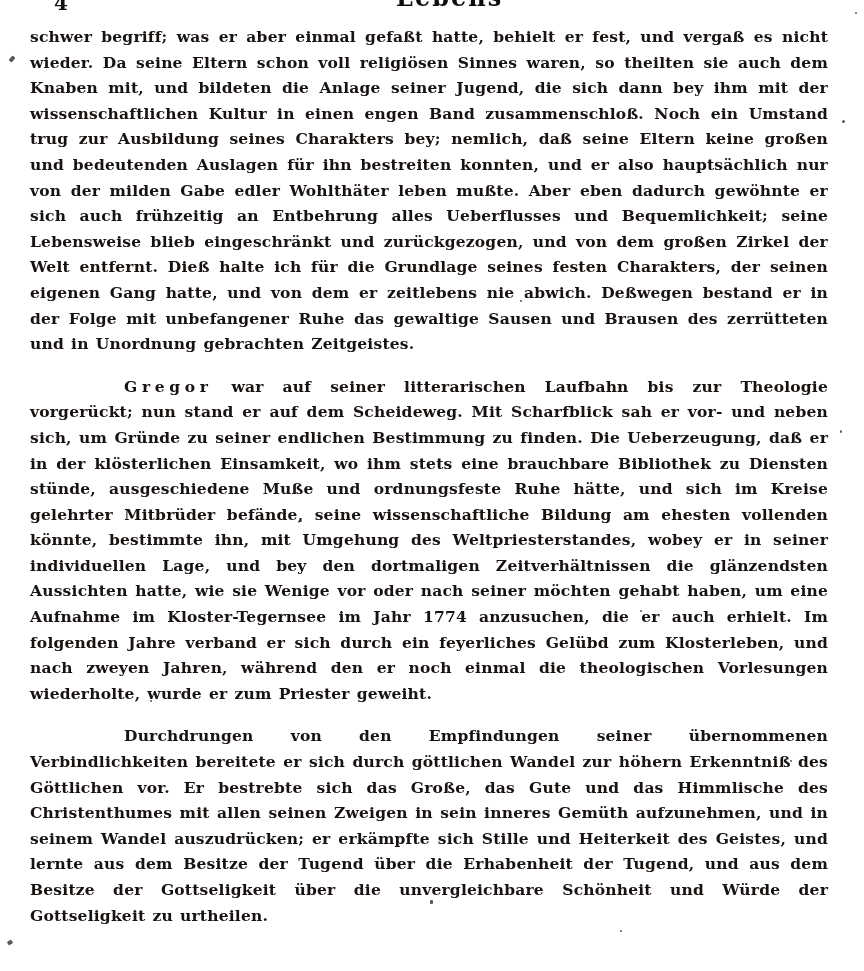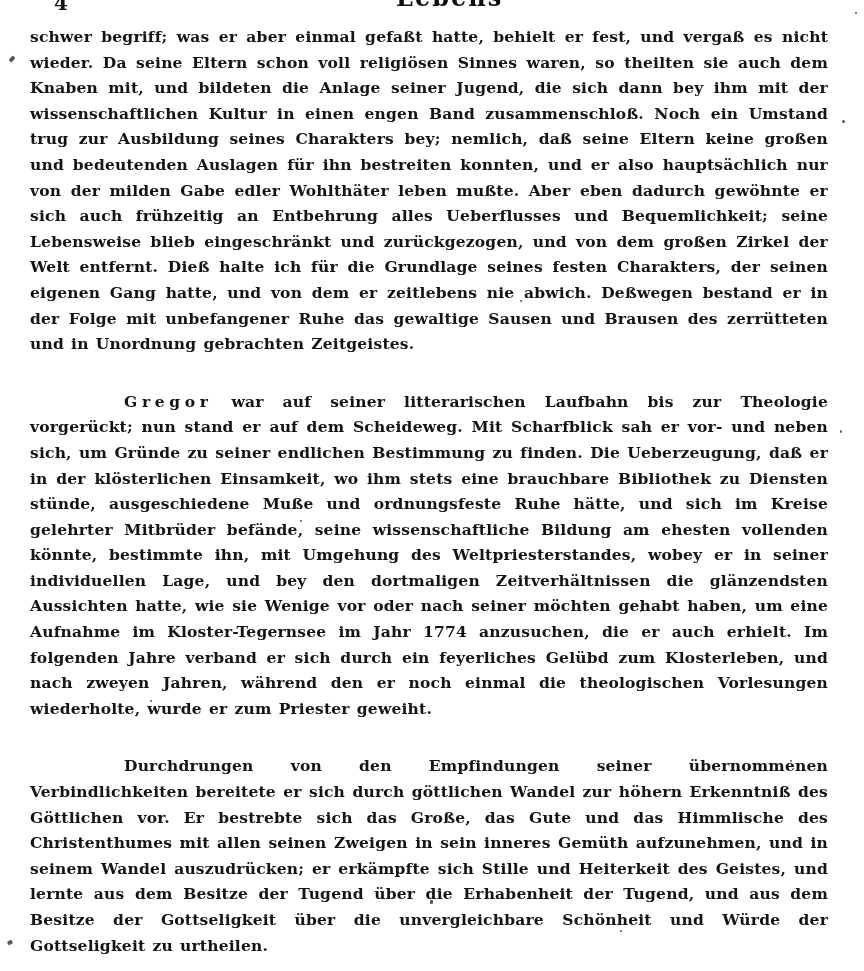--- a/index.html
+++ b/index.html
@@ -39,21 +39,21 @@
     top: 24px;
     width: 798px;
     text-align: justify;
     font-size: 15.5px;
     font-weight: bold;
     line-height: 25.6px;
     letter-spacing: 0.2px;
     word-spacing: 1.5px;
   }
   .para { margin: 0; }
-  .para + .para { margin-top: 32px; }
+  .para + .para { margin-top: 17px; }
   .para.indent { text-indent: 94px; }
   .sperr { letter-spacing: 0.3em; }
   
   .speck {
     position: absolute;
     background: #222;
     border-radius: 50%;
     width: 3px; height: 3px;
     opacity: 0.75;
   }

